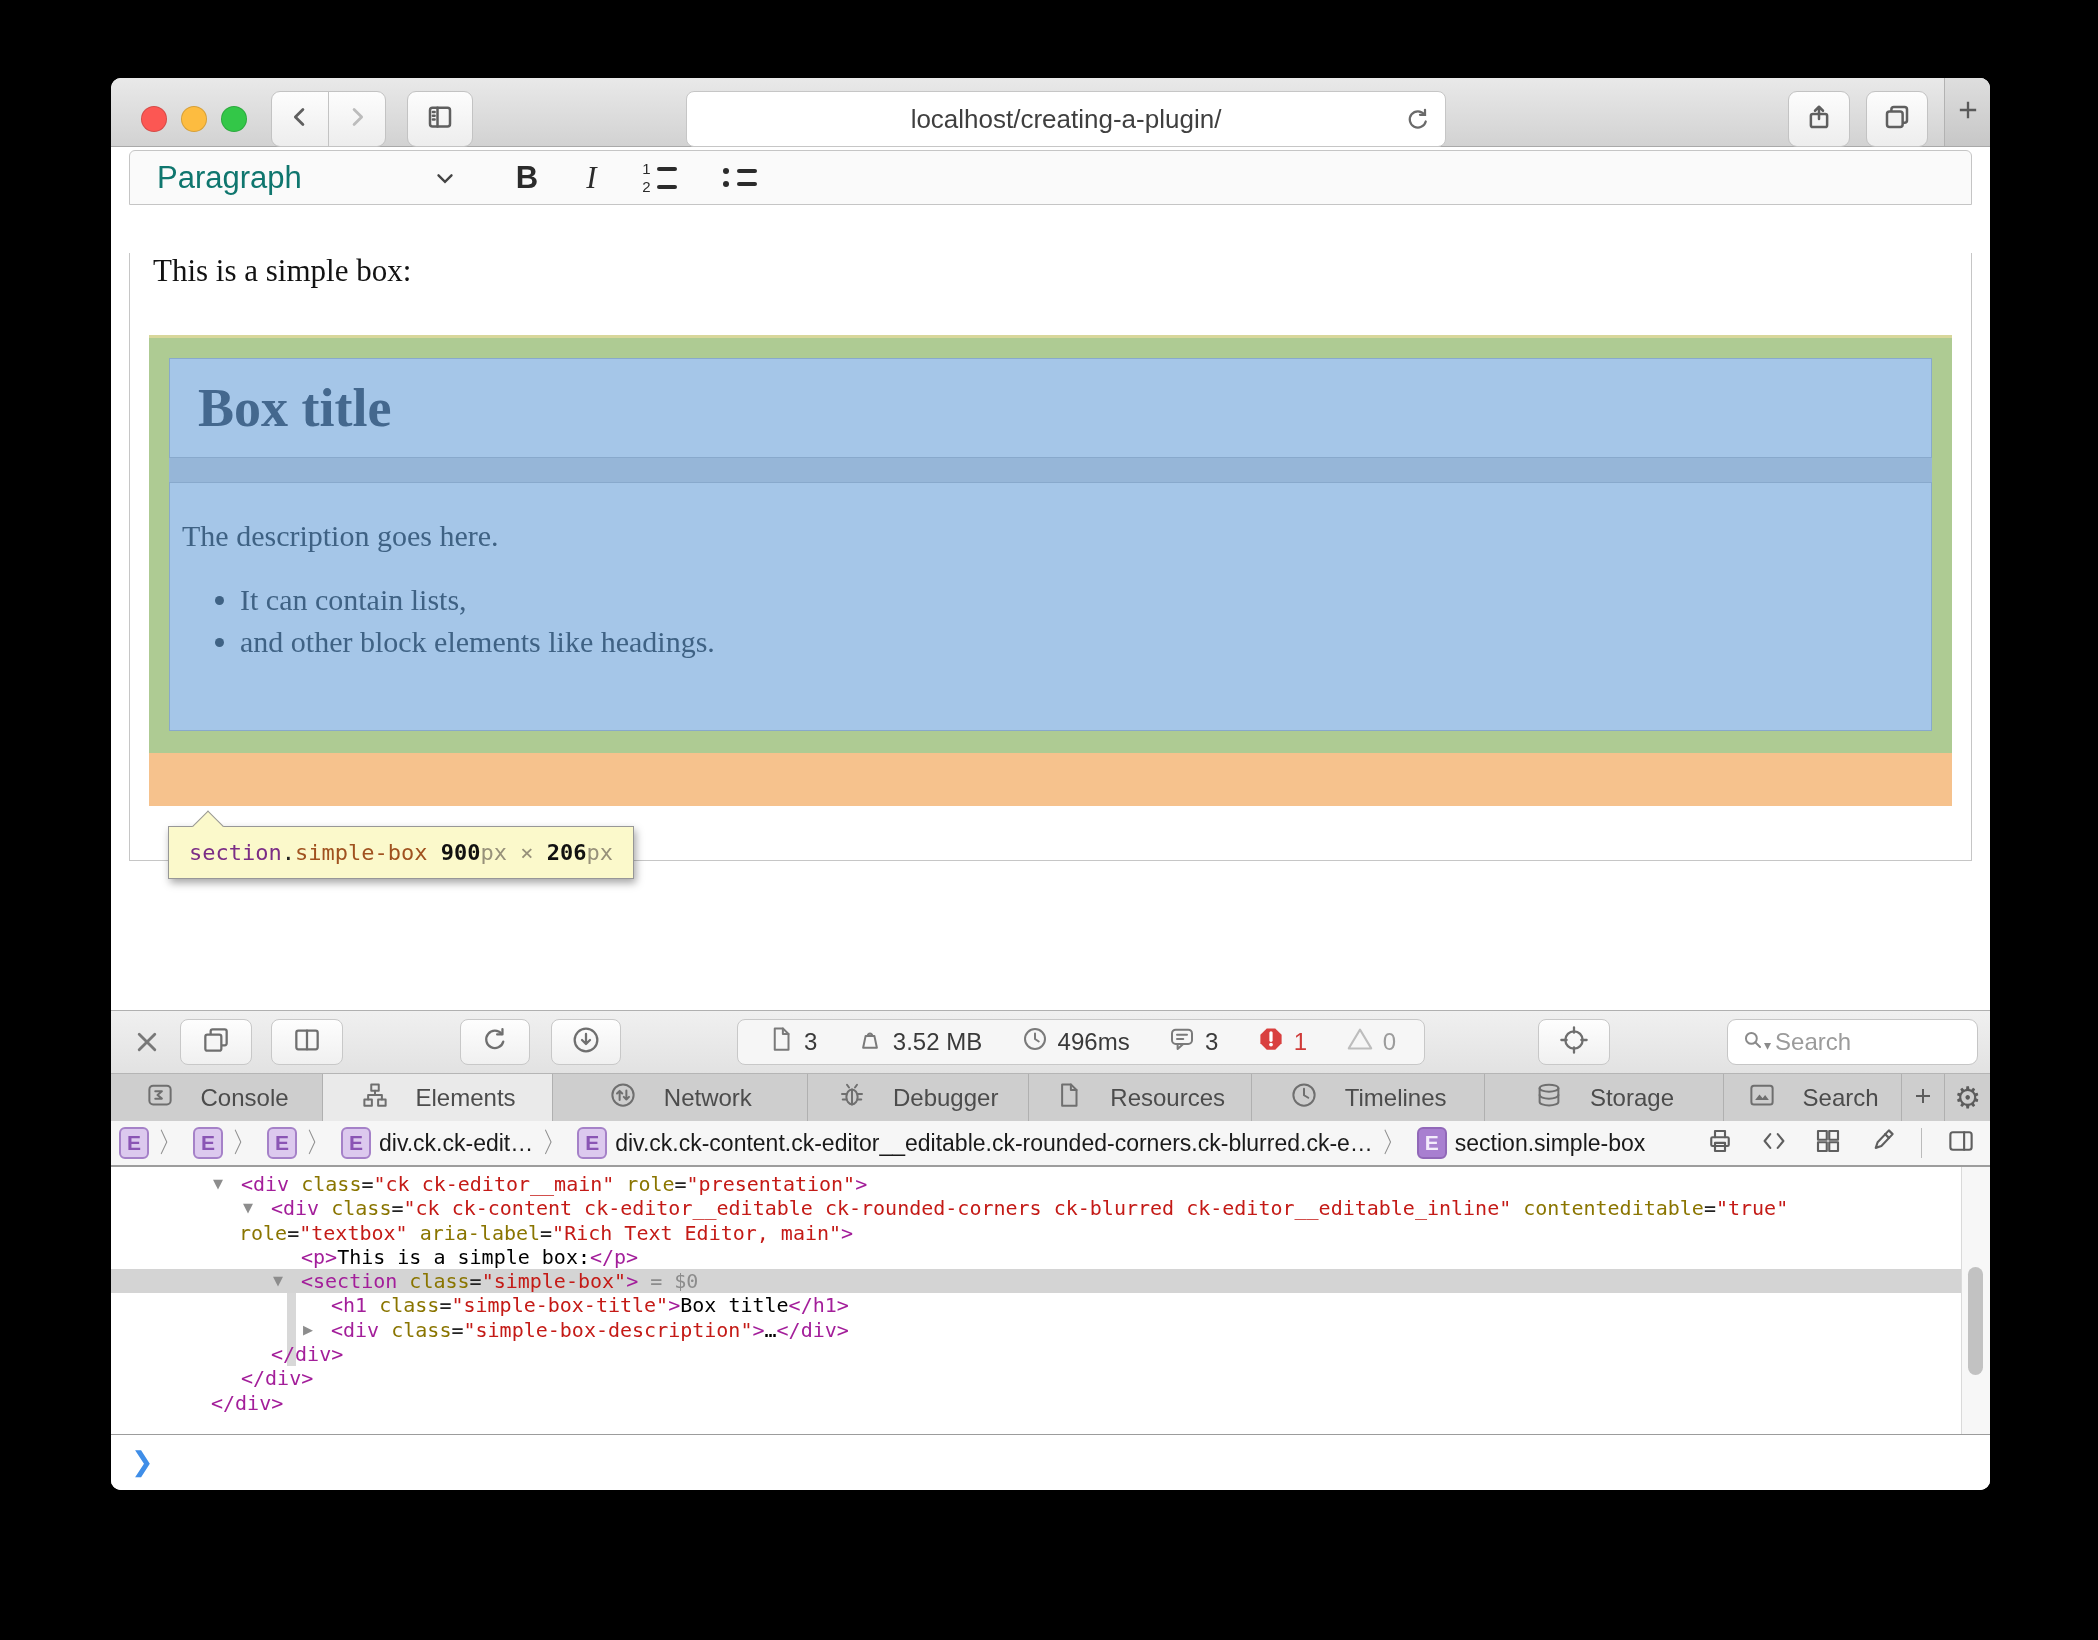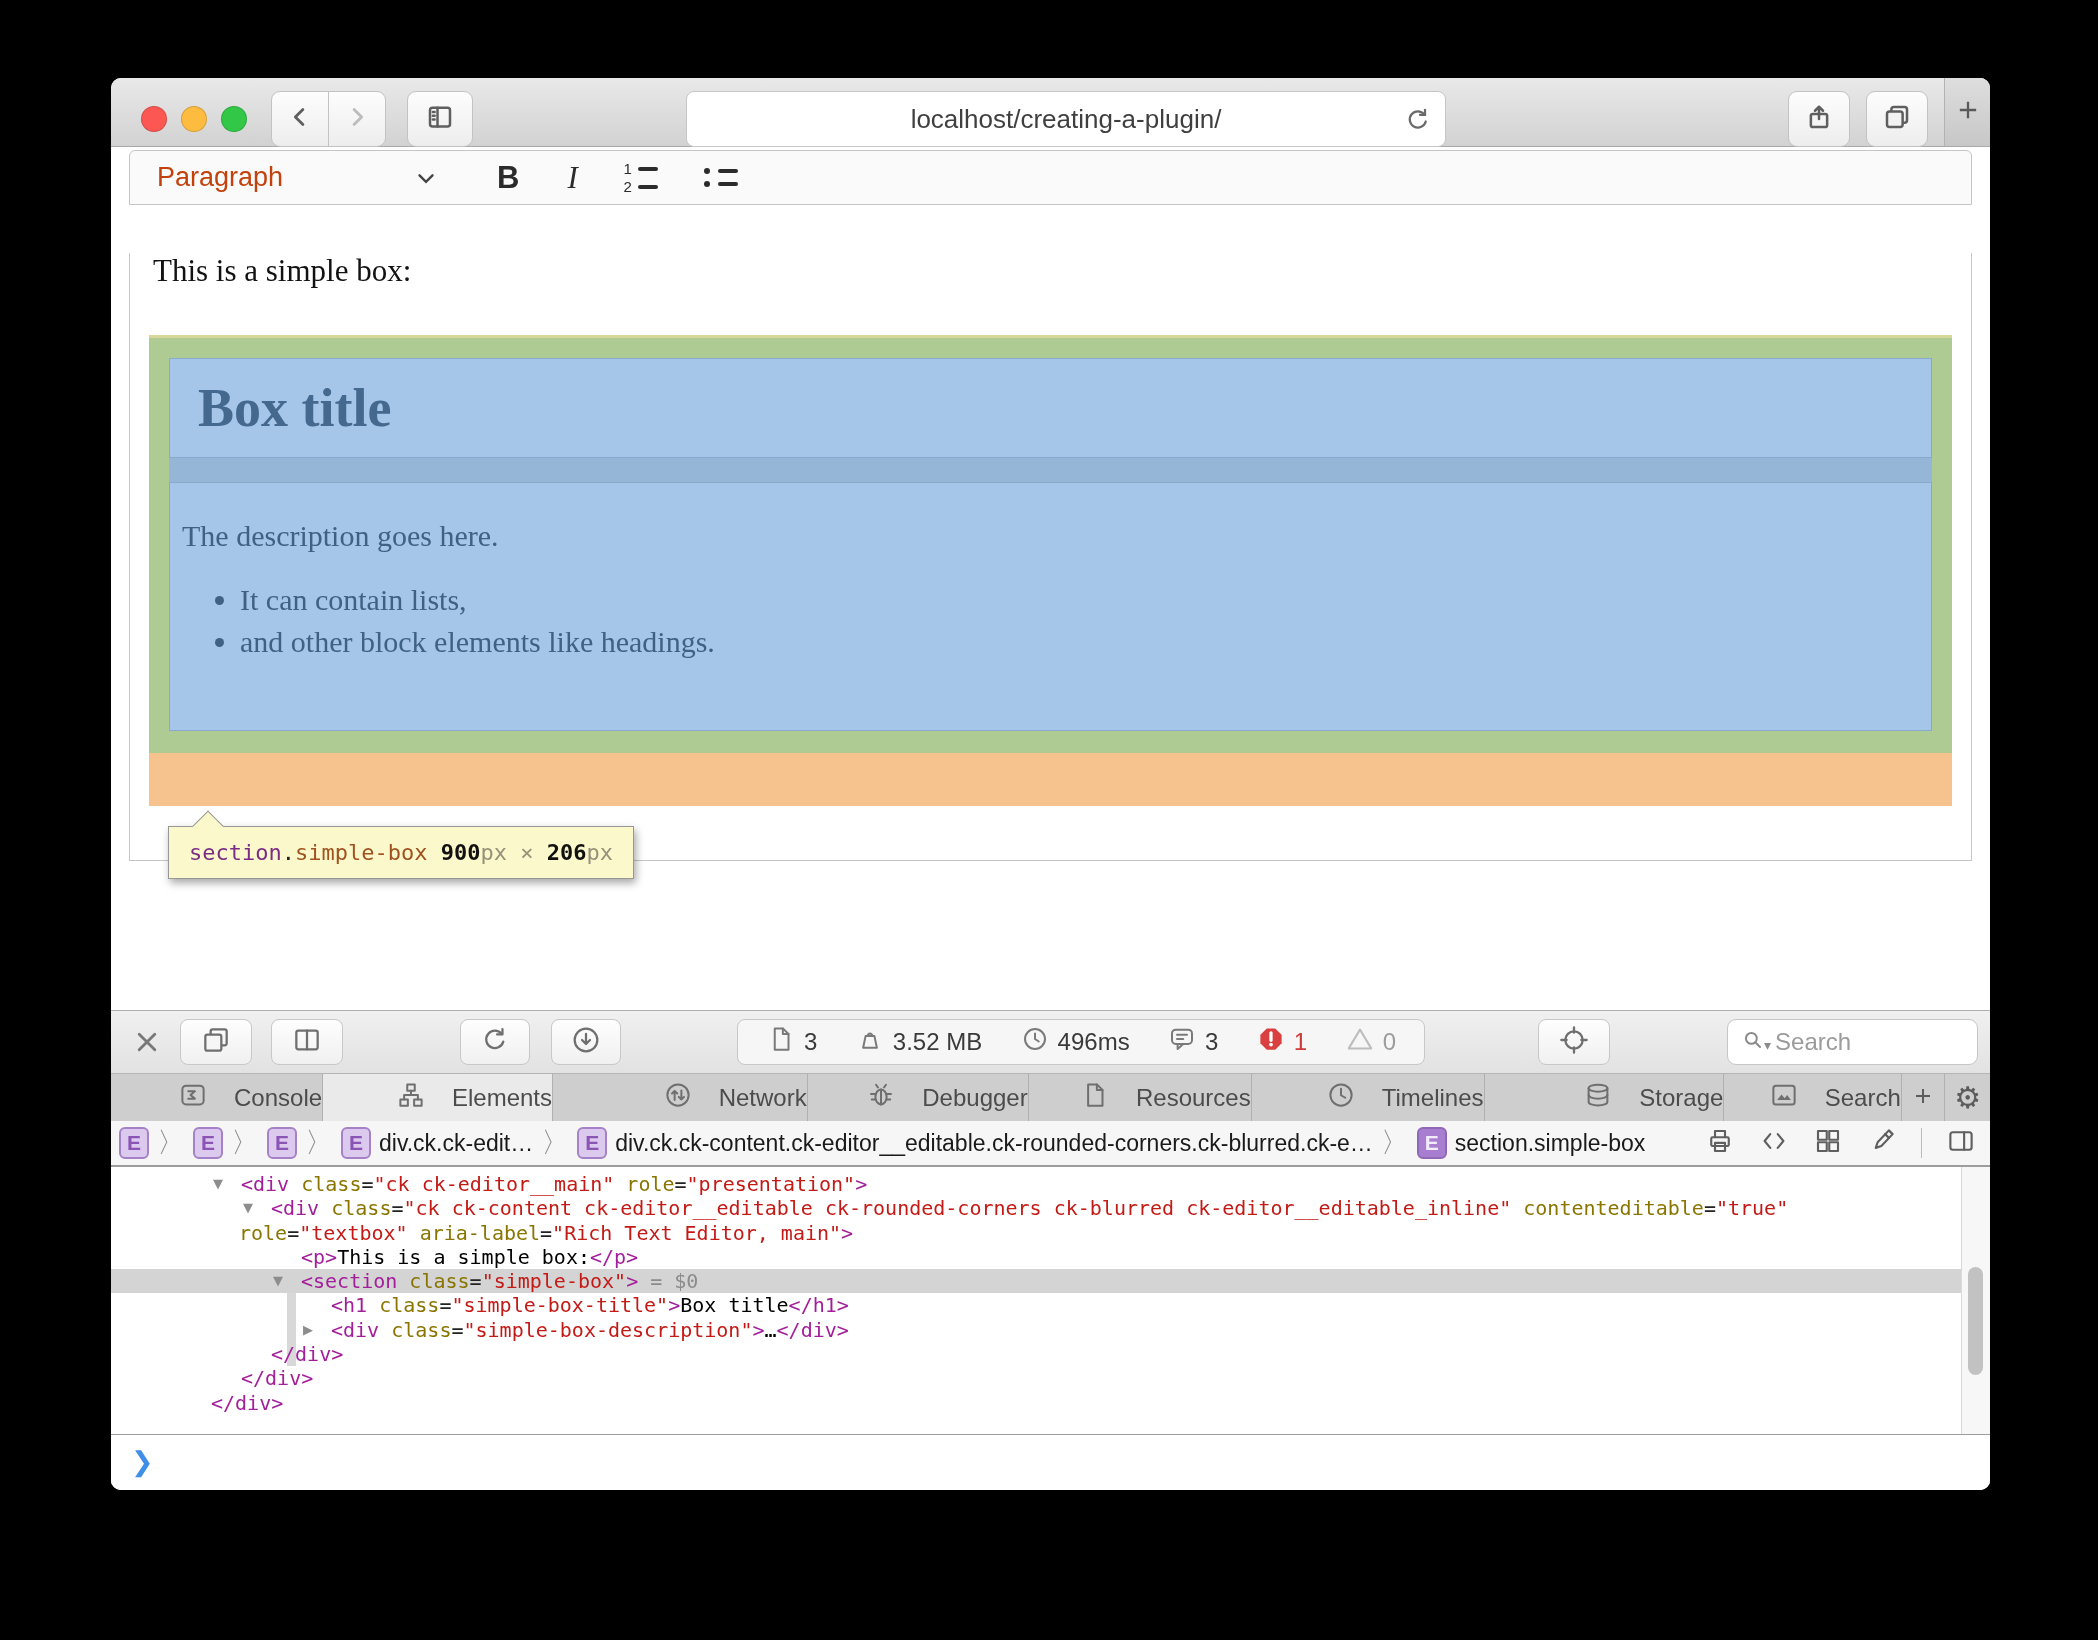--- a/index.html
+++ b/index.html
@@ -18,21 +18,21 @@
   .urlfield input{width:100%;height:100%;border:none;outline:none;background:transparent;text-align:center;font-size:26px;color:#3f3f3f;font-family:"Liberation Sans",sans-serif}
   .urlreload{position:absolute;right:12px;top:13px;width:30px;height:30px}
   .urlreload svg{width:30px;height:30px;fill:none;stroke:#6a6a6a;stroke-width:1.8;stroke-linecap:round}
   .plusstrip{position:absolute;right:0;top:0;bottom:0;width:46px;background:linear-gradient(#dedede,#c7c7c7);border-left:1px solid #b2b2b2;display:flex;align-items:center;justify-content:center}
   .plusstrip svg{width:28px;height:28px;stroke:#5a5a5a;stroke-width:2;fill:none}
 
   
   .content{position:relative;height:850px;background:#fff}
   .editor{position:absolute;left:18px;right:18px;top:3px}
   .ed-toolbar{height:55px;background:#fafafa;border:1px solid #c5c5c5;border-radius:6px 6px 0 0;display:flex;align-items:center;padding-left:27px}
-  .ed-style{font-size:27px;color:#c2410c}
+  .ed-style{font-size:31px;color:#0f766e}
   .ed-chev{margin-left:130px;display:flex}
   .ed-chev svg{width:26px;height:26px;fill:none;stroke:#444;stroke-width:2.2;stroke-linecap:round}
   .ed-b{margin-left:58px;font-weight:bold;font-size:31px;color:#2b2b2b}
   .ed-i{margin-left:48px;font-family:"Liberation Serif",serif;font-style:italic;font-size:31px;color:#2b2b2b}
   .lsticon{margin-left:44px;display:flex;flex-direction:column;gap:7px}
   .lstrow{display:flex;align-items:center;gap:6px}
   .lstrow .num{font-size:15px;line-height:11px;color:#2b2b2b;width:10px;text-align:right}
   .lstrow .dot{width:6px;height:6px;border-radius:50%;background:#2b2b2b;margin:0 2px}
   .lstrow .bar{width:20px;height:4px;background:#2b2b2b;border-radius:2px}
   .editable{position:relative;height:608px;border:1px solid #c6c6c6;border-top:none;background:#fff;padding:0 19px;font-family:"Liberation Serif",serif}
@@ -62,21 +62,21 @@
   .stat svg{width:30px;height:30px;fill:none;stroke:#7a7a7a;stroke-width:1.6;stroke-linecap:round;stroke-linejoin:round}
   .stat.err{color:#cf3a38}
   .stat.warn{color:#9c9c9c}
   .search{position:absolute;left:1616px;top:8px;width:251px;height:46px;background:#fff;border:1px solid #c6c6c6;border-radius:9px;display:flex;align-items:center;padding-left:12px}
   .search svg{width:26px;height:26px;fill:none;stroke:#8a8a8a;stroke-width:1.8;stroke-linecap:round;flex:none}
   .search .chev{font-size:14px;color:#8a8a8a;margin:6px 4px 0 -2px}
   .search input{flex:1;min-width:0;border:none;outline:none;background:transparent;font-size:24px;color:#444;font-family:"Liberation Sans",sans-serif}
   .search input::placeholder{color:#9b9b9b}
 
   .tabbar{display:flex;height:48px;background:#cecece;border-top:1px solid #b5b5b5}
-  .tab{display:flex;align-items:center;justify-content:flex-end;gap:26px;border-right:1px solid #b0b0b0;font-size:24px;color:#4c4c4c}
+  .tab{display:flex;align-items:center;justify-content:center;gap:26px;border-right:1px solid #b0b0b0;font-size:24px;color:#4c4c4c}
   .tab svg{width:30px;height:30px;fill:none;stroke:#6f6f6f;stroke-width:1.6;stroke-linecap:round;stroke-linejoin:round}
   .tab.sel{background:#eaeaea}
   .tab-plus,.tab-gear{display:flex;align-items:center;justify-content:center;color:#5c5c5c}
   .tab-plus{width:44px;border-right:1px solid #b0b0b0}
   .tab-plus svg{width:24px;height:24px;stroke:#5c5c5c;stroke-width:2;fill:none}
   .tab-gear{width:45px;font-size:30px}
 
   .crumbbar{position:relative;height:46px;background:#f6f6f6;border-bottom:2px solid #9d9d9d;display:flex;align-items:center;padding-left:8px;overflow:hidden}
   .crumb{display:flex;align-items:center;gap:8px;margin-right:8px}
   .crumb .lbl{font-size:23px;color:#1a1a1a;white-space:nowrap}

